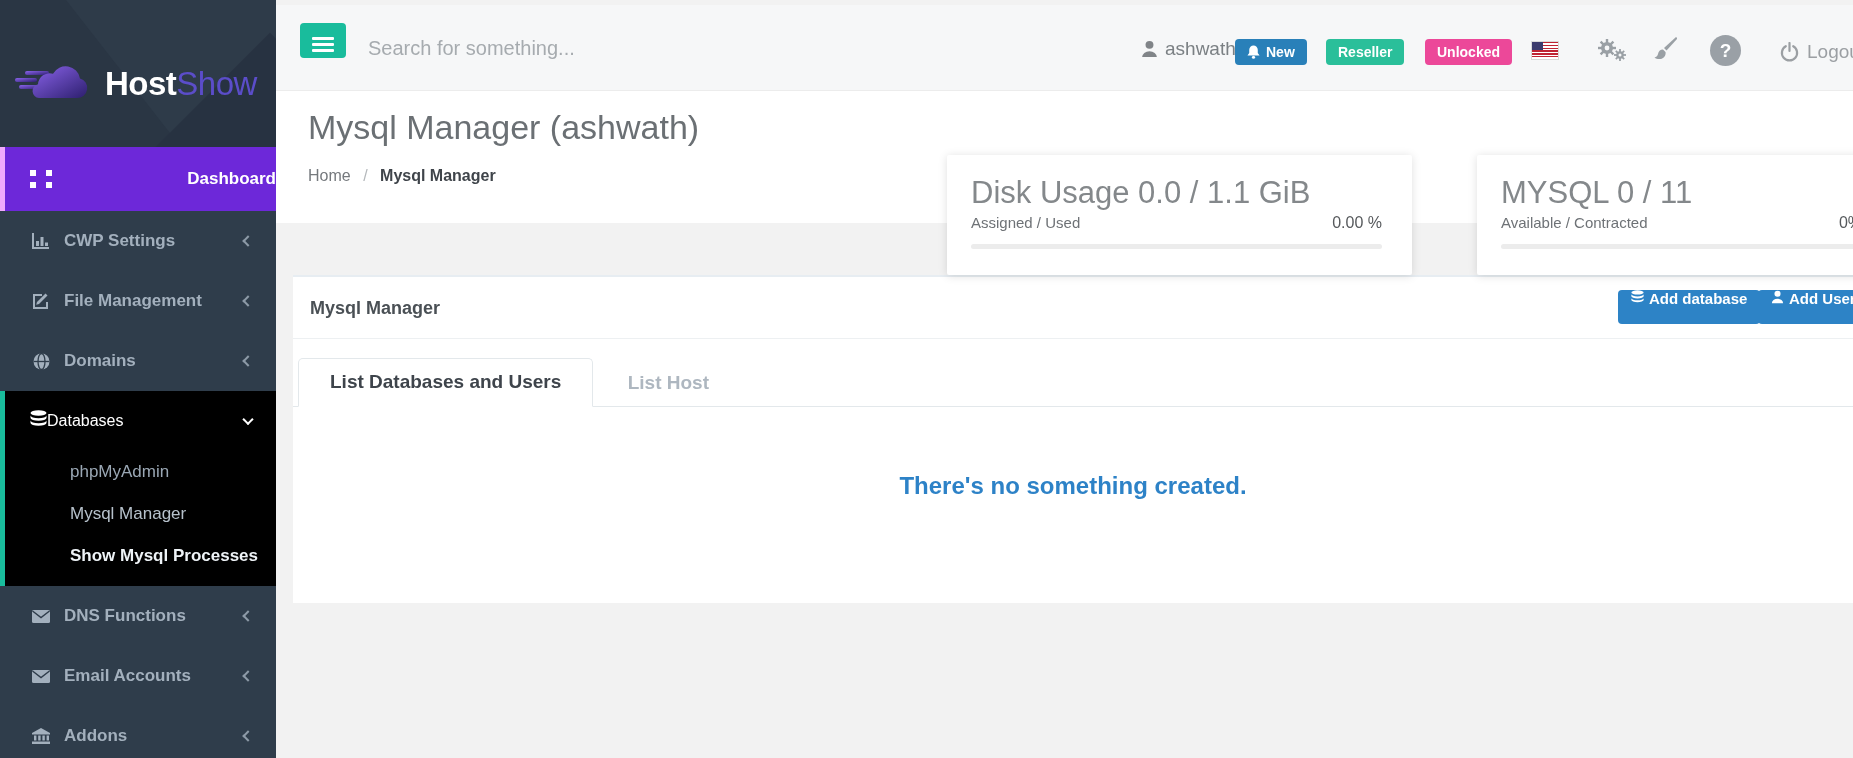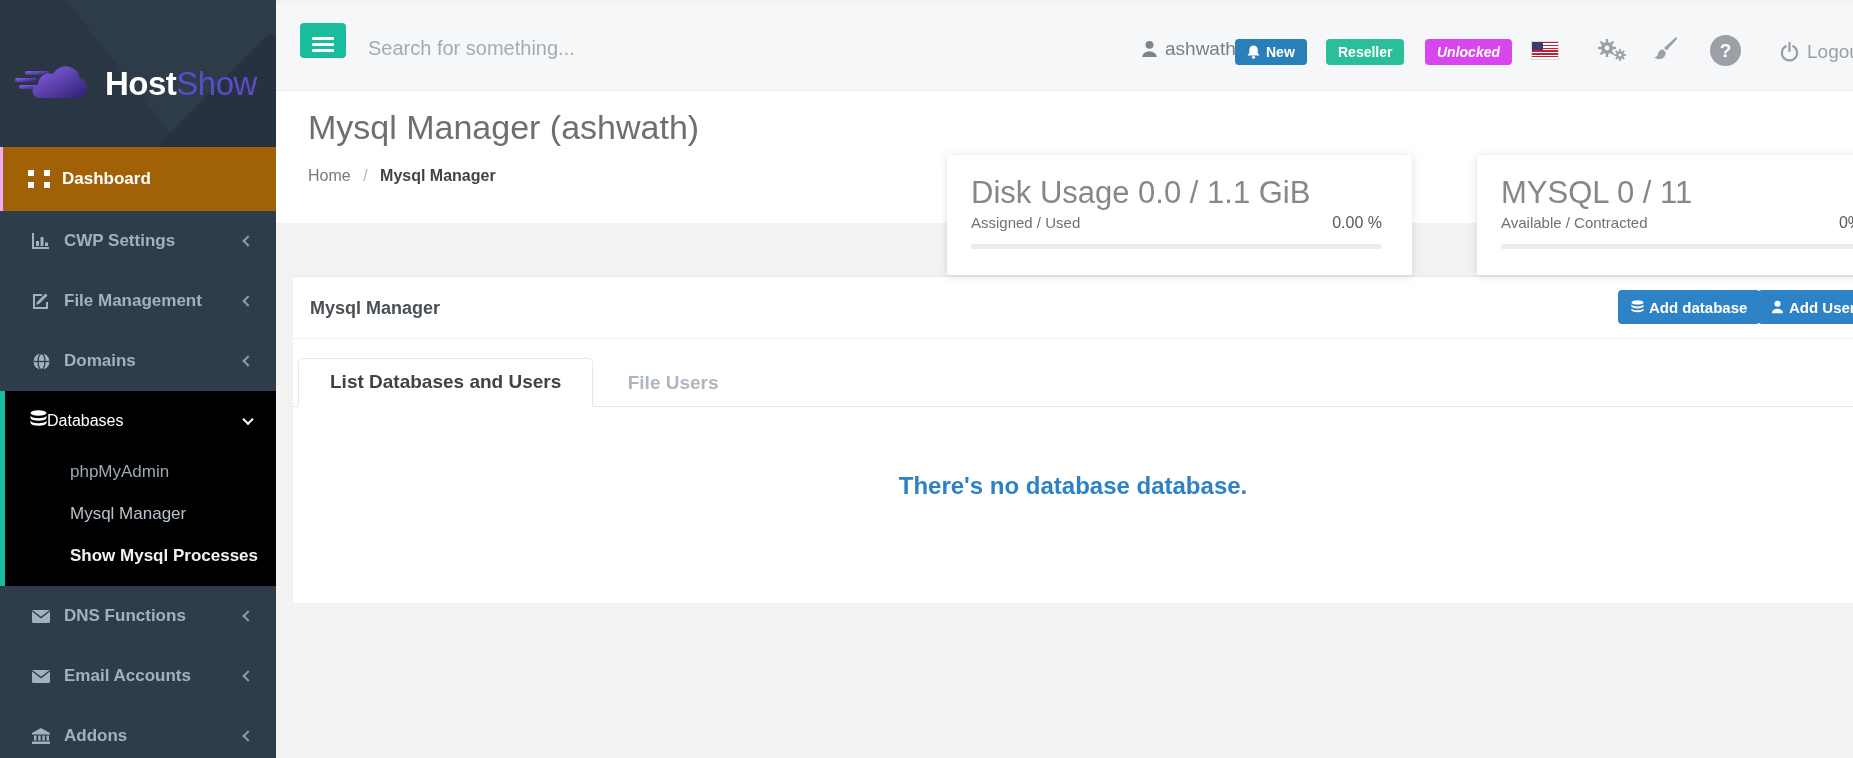--- a/index.html
+++ b/index.html
@@ -20,21 +20,21 @@
   .logo-text { font-size:33px; margin-left:8px; letter-spacing:-0.5px; }
   .logo-host { color:#ffffff; font-weight:700; }
   .logo-sonic { color:#5b4dc9; font-weight:400; }
 
   .side-item { position:relative; height:60px; display:flex; align-items:center; padding-left:30px; cursor:pointer; }
   .side-item .lbl { font-size:17px; font-weight:600; color:#a3b0bd; margin-left:12px; }
   .side-item .micon { width:22px; height:18px; display:flex; align-items:center; justify-content:center; color:#a3b0bd; }
   .chev { position:absolute; right:24px; top:50%; width:8px; height:8px; border-left:2px solid #8d9aa7; border-bottom:2px solid #8d9aa7; transform:translateY(-50%) rotate(45deg); }
   .chev.down { border-color:#ffffff; transform:translateY(-70%) rotate(-45deg); }
 
-  .active-block { background:#a16207; border-left:3px solid #f0abfc; }
+  .active-block { background:#6d28d9; border-left:5px solid #f0abfc;justify-content:space-between; }
   .active-block.side-item { height:64px; padding-left:25px; }
   .active-block .lbl, .db-block .row-db .lbl { color:#ffffff; }
   .active-block .micon, .db-block .row-db .micon { color:#ffffff; }
 
   .db-block { background:#000000; border-left:5px solid #19bc9c; padding-bottom:9px; }
   .db-block .row-db { height:60px; display:flex; align-items:center; padding-left:25px; position:relative; cursor:pointer; }
   .sub-item { height:42px; line-height:42px; padding-left:65px; font-size:17px; cursor:pointer; }
   .sub-0 { color:#9aa7b4; }
   .sub-1 { color:#b6c1cb; }
   .sub-2 { color:#eef3f7; font-weight:600; }
@@ -51,21 +51,21 @@
   .hamburger span { display:block; width:22px; height:3px; background:#fff; border-radius:1px; margin:3px auto; }
   .search-input { position:absolute; left:92px; top:0; width:520px; height:86px; border:none; outline:none; background:transparent; font-size:20px; color:#6b7075; font-family:inherit; }
   .search-input::placeholder { color:#a6abaf; }
 
   .tb-user { position:absolute; left:865px; top:33px; display:flex; align-items:center; color:#7b8084; font-size:19px; cursor:pointer; }
   .tb-user svg { margin-right:7px; }
   .badge { position:absolute; top:34px; height:26px; line-height:26px; padding:0 12px; border-radius:4px; color:#fff; font-size:14px; font-weight:700; cursor:pointer; display:flex; align-items:center; }
   .badge-new { left:959px; background:#2980b9; }
   .badge-new svg { margin-right:6px; }
   .badge-reseller { left:1050px; background:#2abf9a; }
-  .badge-unlocked { left:1149px; background:#d946ef;font-style:italic; }
+  .badge-unlocked { left:1149px; background:#ec4899; }
 
   .flag { position:absolute; left:1256px; top:37px; width:26px; height:17px; background:repeating-linear-gradient(to bottom,#bf2333 0 1.4px,#ffffff 1.4px 2.8px); box-shadow:0 0 0 1px #d9d9d9; cursor:pointer; }
   .flag i { position:absolute; left:0; top:0; width:11px; height:8px; background:#3b3b6d; }
   .tb-icon { position:absolute; cursor:pointer; color:#9aa0a5; }
   .tb-gears { left:1320px; top:32px; }
   .tb-brush { left:1376px; top:30px; }
   .q-circle { left:1434px; top:30px; width:31px; height:31px; border-radius:50%; background:#9aa0a6; color:#fff; font-size:19px; font-weight:700; text-align:center; line-height:31px; }
   .tb-logout { position:absolute; left:1504px; top:36px; display:flex; align-items:center; white-space:nowrap; color:#9b9fa3; font-size:19px; cursor:pointer; }
   .tb-logout svg { margin-right:8px; }
 
@@ -85,21 +85,21 @@
   .card-sub-row { display:flex; justify-content:space-between; align-items:baseline; margin-top:3px; }
   .card-sub { font-size:15px; color:#6e7276; }
   .card-pct { font-size:16px; color:#56595c; }
   .progress-track { margin-top:12px; height:5px; background:#ececec; border-radius:3px; overflow:hidden; }
   .progress-fill { height:100%; background:#19bc9c; width:0; }
 
   
   .panel { position:absolute; left:293px; top:275px; width:1580px; height:328px; background:#ffffff; border-top:2px solid #e7edf2; z-index:2; }
   .panel-header { position:relative; height:62px; border-bottom:1px solid #edf0f2; }
   .panel-heading { line-height:62px; padding-left:17px; font-size:18px; font-weight:600; color:#4a5055; }
-  .btn-blue { position:absolute; top:13px; height:34px; background:#2d83c6; border:none; border-radius:4px; color:#fff; font-size:15px; font-weight:700; font-family:inherit; padding:0 13px; display:flex; align-items:center; cursor:pointer; }
+  .btn-blue { position:absolute; top:13px; height:34px; background:#2d83c6; border:none; border-radius:4px; color:#fff; font-size:15px; font-weight:700; font-family:inherit; padding:0 13px; display:flex; cursor:pointer; }
   .btn-blue svg { margin-right:5px; }
   .btn-add-db { left:1325px; }
   .btn-add-user { left:1465px; }
 
   .tab-strip { position:absolute; left:0; top:81px; width:100%; height:49px; border-bottom:1px solid #e3e8eb; }
   .tab { display:inline-block; font-size:19px; font-weight:600; cursor:pointer; vertical-align:top; }
   .tab-active { margin-left:5px; padding:0 31px; line-height:46px; height:49px; background:#fff; border:1px solid #e3e8eb; border-bottom:1px solid #ffffff; border-radius:5px 5px 0 0; color:#3e444b; }
   .tab-inactive { padding:0 30px; line-height:49px; color:#aeb7c0; }
 
   .empty-message { position:absolute; left:0; top:195px; width:1560px; text-align:center; font-size:24px; font-weight:600; color:#2d82c7; }
@@ -348,17 +348,17 @@
       <svg width="13" height="14" viewBox="0 0 18 18">
           <circle cx="9" cy="4.6" r="4.2" fill="#fff"></circle>
           <path d="M1.2 17.5 a7.8 6.2 0 0 1 15.6 0 z" fill="#fff"></path>
         </svg>
       <span>Add User</span>
     </button>
   </div>
 
   <div class="tab-strip">
     <span class="tab tab-active">List Databases and Users</span>
-    <span class="tab tab-inactive">File Users</span>
-  </div>
-
-  <div class="empty-message">There's no database database.</div>
+    <span class="tab tab-inactive">List Host</span>
+  </div>
+
+  <div class="empty-message">There's no something created.</div>
 </section>
 
 </body></html>

